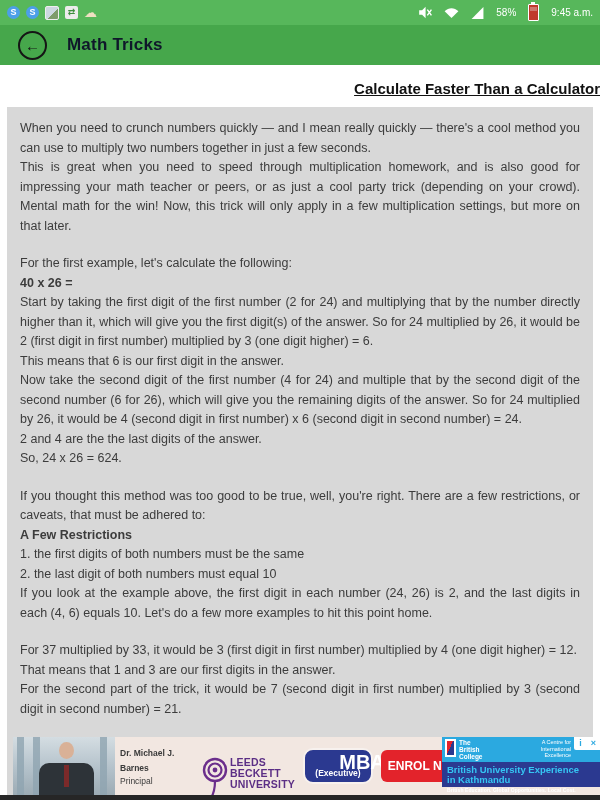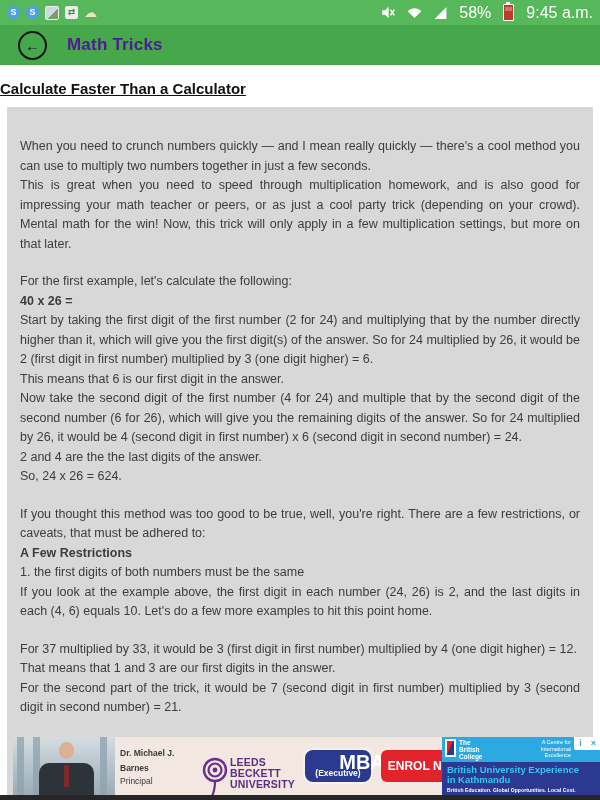--- a/index.html
+++ b/index.html
@@ -14,44 +14,44 @@
     display:flex;align-items:center;padding:0 7px;color:#fff;
   }
   .status-left{display:flex;align-items:center;gap:6px;}
   .notif-icon{width:13px;height:13px;border-radius:50%;background:#4C9FE8;
     color:#fff;font-size:9px;font-weight:bold;line-height:13px;text-align:center;}
   .thumb-icon{width:12px;height:12px;border:1px solid #eee;border-radius:2px;
     background:linear-gradient(135deg,#cdd8e0 0 55%,#7e9c6a 55%);}
   .shot-icon{width:13px;height:13px;border-radius:2px;background:#ececec;
     color:#3d8f3d;font-size:9px;line-height:13px;text-align:center;font-weight:bold;}
   .cloud-icon{color:#efe0c2;font-size:13px;line-height:13px;}
-  .status-right{margin-left:auto;display:flex;align-items:center;gap:12px;font-size:16px;}
+  .status-right{margin-left:auto;display:flex;align-items:center;gap:12px;font-size:10px;}
   .battery-icon{width:9px;height:15px;border:1px solid #fff;border-radius:1px;position:relative;background:#c0392b;}
   .battery-icon::before{content:"";position:absolute;top:-3px;left:2px;width:4px;height:2px;background:#fff;}
   .battery-icon::after{content:"";position:absolute;left:1px;right:1px;top:2px;height:4px;background:#e8e8e8;opacity:.35;}
   
   .app-bar{
     height:40px;background:var(--app-bar,#46A74B);
     display:flex;align-items:center;gap:20px;padding:0 18px;
   }
   .back-button{
     width:25px;height:25px;border:2px solid #151515;border-radius:50%;
     display:flex;align-items:center;justify-content:center;
     color:#151515;font-size:15px;font-weight:bold;cursor:pointer;flex:0 0 auto;
   }
-  .app-title{color:#4c1d95;font-size:17px;font-weight:bold;letter-spacing:.2px;}
+  .app-title{color:#0f172a;font-size:17px;font-weight:bold;letter-spacing:.2px;}
   
   .article-title{
-    text-align:left;margin:15px 0 0;color:#111;
+    text-align:right;margin:15px 0 0;color:#111;
     font-size:15px;font-weight:bold;text-decoration:underline;
   }
   .panel{
     position:absolute;top:107px;left:7px;right:7px;bottom:0;
     background:var(--panel-bg,#D8D8D8);
-    padding:30px 13px;box-sizing:border-box;
+    padding:12px 13px;box-sizing:border-box;
     color:#3c3c3c;font-size:12.5px;line-height:19.5px;text-align:justify;
     overflow:hidden;
   }
   .block{margin:0;}
   .block.bold{font-weight:bold;text-align:left;}
   .spacer{height:18px;}
   
   .ad{
     position:absolute;left:13px;right:0;bottom:5px;height:58px;
     background:#F2E7E1;display:flex;align-items:center;
@@ -84,21 +84,21 @@
   .tbc-logo{width:11px;height:18px;background:#fff;margin-right:3px;flex:0 0 auto;position:relative;}
   .tbc-logo::before{content:"";position:absolute;inset:2px 2px 2px 2px;background:linear-gradient(115deg,#e3232b 0 45%,#2b3990 45%);}
   .college-name{color:#fff;font-size:6.5px;font-weight:bold;line-height:7px;width:34px;}
   .ad-tagline{color:#fff;font-size:5.5px;line-height:6.5px;text-align:right;margin-left:auto;width:54px;padding-right:26px;}
   .ad-info-icon,.ad-close-icon{
     position:absolute;top:0;width:13px;height:13px;background:#fff;
     color:#2BA9E0;font-size:9px;line-height:13px;text-align:center;cursor:pointer;font-weight:bold;
   }
   .ad-info-icon{right:13px;border-radius:0 0 0 2px;}
   .ad-close-icon{right:0;}
-  .ad-right-bottom{height:33px;background:var(--ad-navy,#2B3990);padding:3px 5px;box-sizing:border-box;}
+  .ad-right-bottom{height:25px;background:var(--ad-navy,#2B3990);padding:3px 5px;box-sizing:border-box;}
   .ad-headline{color:#35C6F4;font-size:9.5px;font-weight:bold;line-height:10px;}
   .ad-subline{color:#fff;font-size:5px;font-weight:bold;margin-top:2px;letter-spacing:.1px;}
   .rose-svg{display:block;}
   
   .bottom-bar{position:absolute;left:0;right:0;bottom:0;height:5px;background:#262626;}
 </style>
 </head>
 <body>
 
 <div class="status-bar">
@@ -149,20 +149,21 @@
     <div class="block bold">40 x 26 =</div>
     <div class="block">Start by taking the first digit of the first number (2 for 24) and multiplying that by the number directly higher than it, which will give you the first digit(s) of the answer. So for 24 multiplied by 26, it would be 2 (first digit in first number) multiplied by 3 (one digit higher) = 6.</div>
     <div class="block">This means that 6 is our first digit in the answer.</div>
     <div class="block">Now take the second digit of the first number (4 for 24) and multiple that by the second digit of the second number (6 for 26), which will give you the remaining digits of the answer. So for 24 multiplied by 26, it would be 4 (second digit in first number) x 6 (second digit in second number) = 24.</div>
     <div class="block">2 and 4 are the the last digits of the answer.</div>
     <div class="block">So, 24 x 26 = 624.</div>
     <div class="spacer"></div>
     <div class="block">If you thought this method was too good to be true, well, you're right. There are a few restrictions, or caveats, that must be adhered to:</div>
     <div class="block bold">A Few Restrictions</div>
     <div class="block">1. the first digits of both numbers must be the same</div>
+    <div class="block">2. the last digit of both numbers must equal 10</div>
     <div class="block">If you look at the example above, the first digit in each number (24, 26) is 2, and the last digits in each (4, 6) equals 10. Let's do a few more examples to hit this point home.</div>
     <div class="spacer"></div>
     <div class="block">For 37 multiplied by 33, it would be 3 (first digit in first number) multiplied by 4 (one digit higher) = 12.</div>
     <div class="block">That means that 1 and 3 are our first digits in the answer.</div>
     <div class="block">For the second part of the trick, it would be 7 (second digit in first number) multiplied by 3 (second digit in second number) = 21.</div>
   </div>
 
 <div class="ad">
   <div class="ad-photo">
     <div class="win" style="left:4px"></div>

